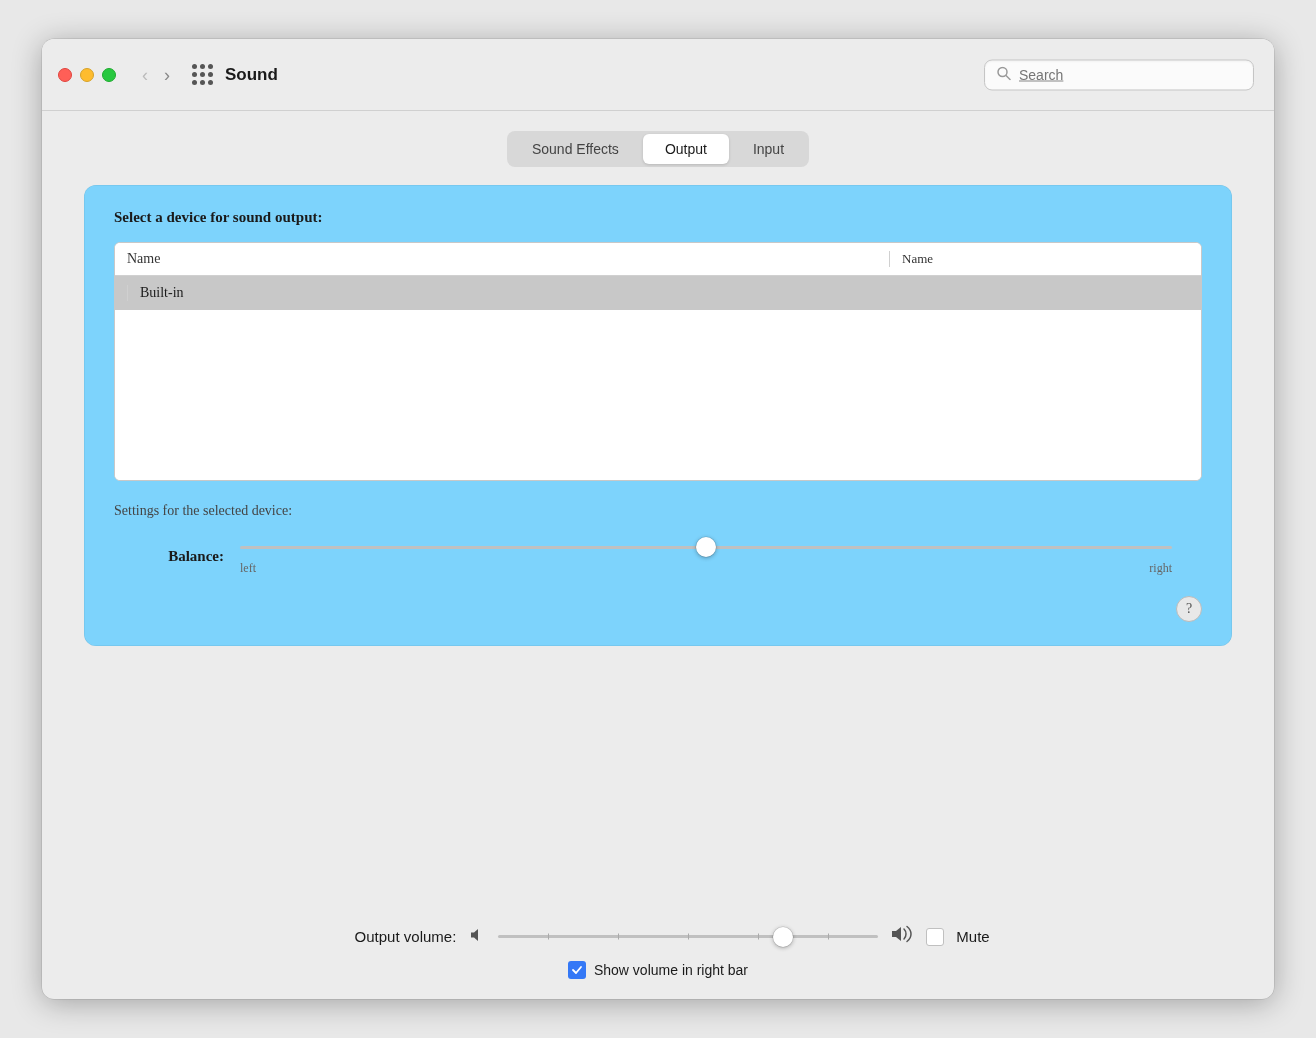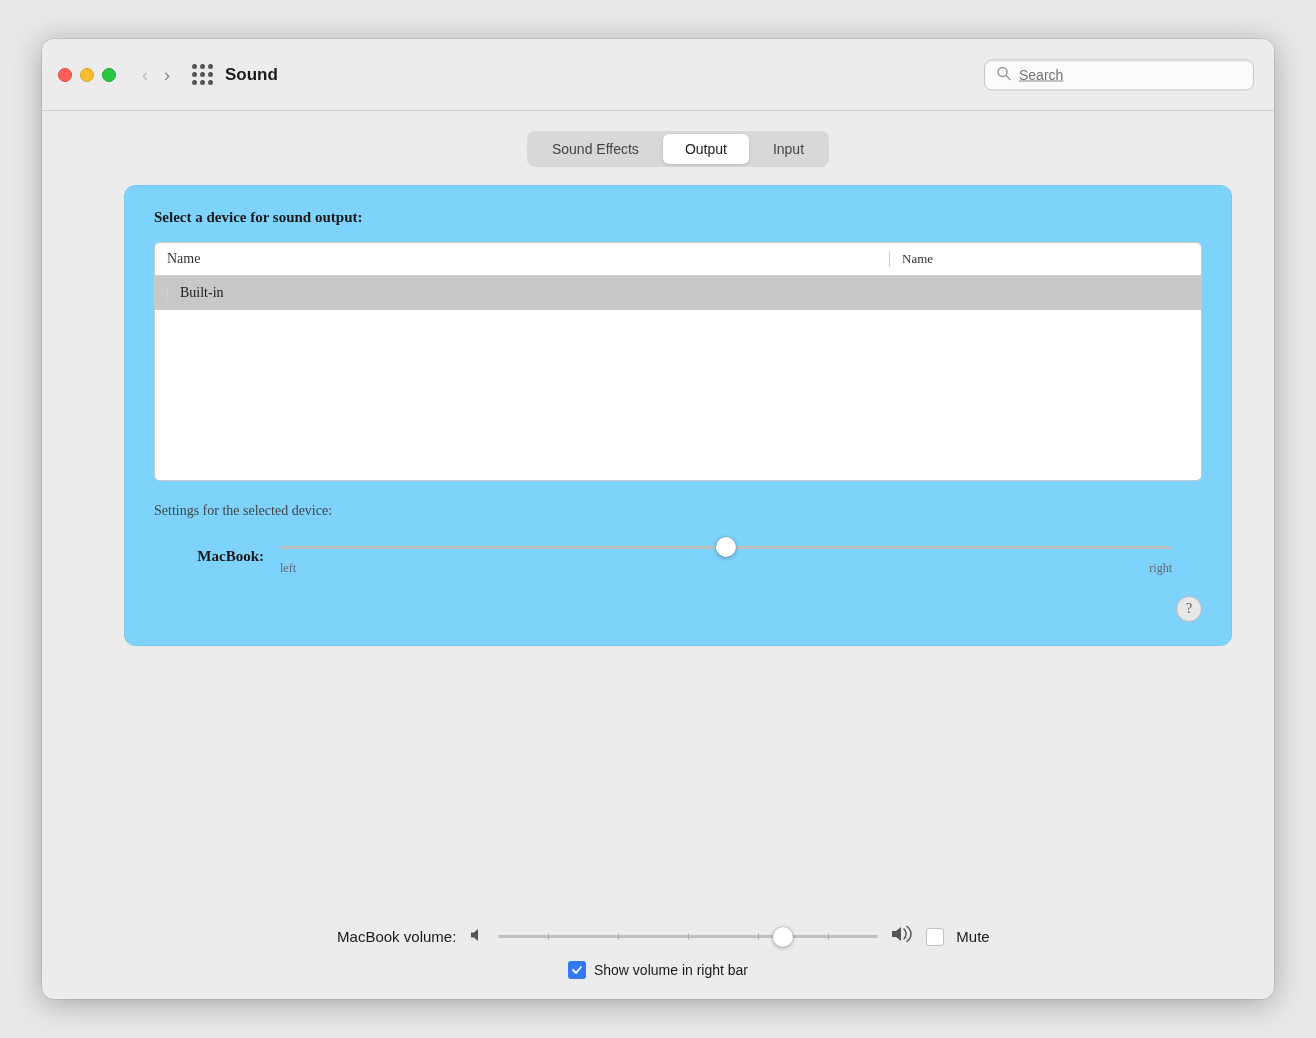--- a/index.html
+++ b/index.html
@@ -116,21 +116,20 @@
       color: #888;
       width: 100%;
       text-decoration: underline;
     }
 
     
     .content {
       flex: 1;
       padding: 20px 42px;
       overflow: hidden;
-      margin-left: 40px;
     }
 
     
     .tabs {
       display: flex;
       justify-content: center;
       margin-bottom: 18px;
       gap: 0;
     }
 
@@ -513,21 +512,21 @@
         <div class="table-row-selected">
           <span class="row-type">Built-in</span>
         </div>
         <div class="table-row-empty"></div>
       </div>
 
       <div class="settings-section">
         <div class="settings-label">Settings for the selected device:</div>
 
         <div class="balance-row">
-          <span class="balance-label">MacBook:</span>
+          <span class="balance-label">Balance:</span>
           <div class="slider-container">
             <div class="slider-track">
               <div class="slider-line">
                 <div class="slider-thumb" style="left: calc(50% - 10px);"></div>
               </div>
             </div>
             <div class="slider-labels">
               <span class="slider-label-text">left</span>
               <span class="slider-label-text">right</span>
             </div>
@@ -538,21 +537,21 @@
       <div class="help-row">
         <div class="help-btn">?</div>
       </div>
 
     </div>
   </div>
 
   <div class="bottom-bar">
 
     <div class="volume-row">
-      <span class="volume-label">MacBook volume:</span>
+      <span class="volume-label">Output volume:</span>
 
       <span class="vol-icon">
         <svg width="18" height="18" viewBox="0 0 18 18" fill="none">
           <path d="M3 6.5H6L10 3V15L6 11.5H3V6.5Z" fill="#555"></path>
         </svg>
       </span>
 
       <div class="vol-slider-track">
         <div class="vol-slider-line"></div>
 

